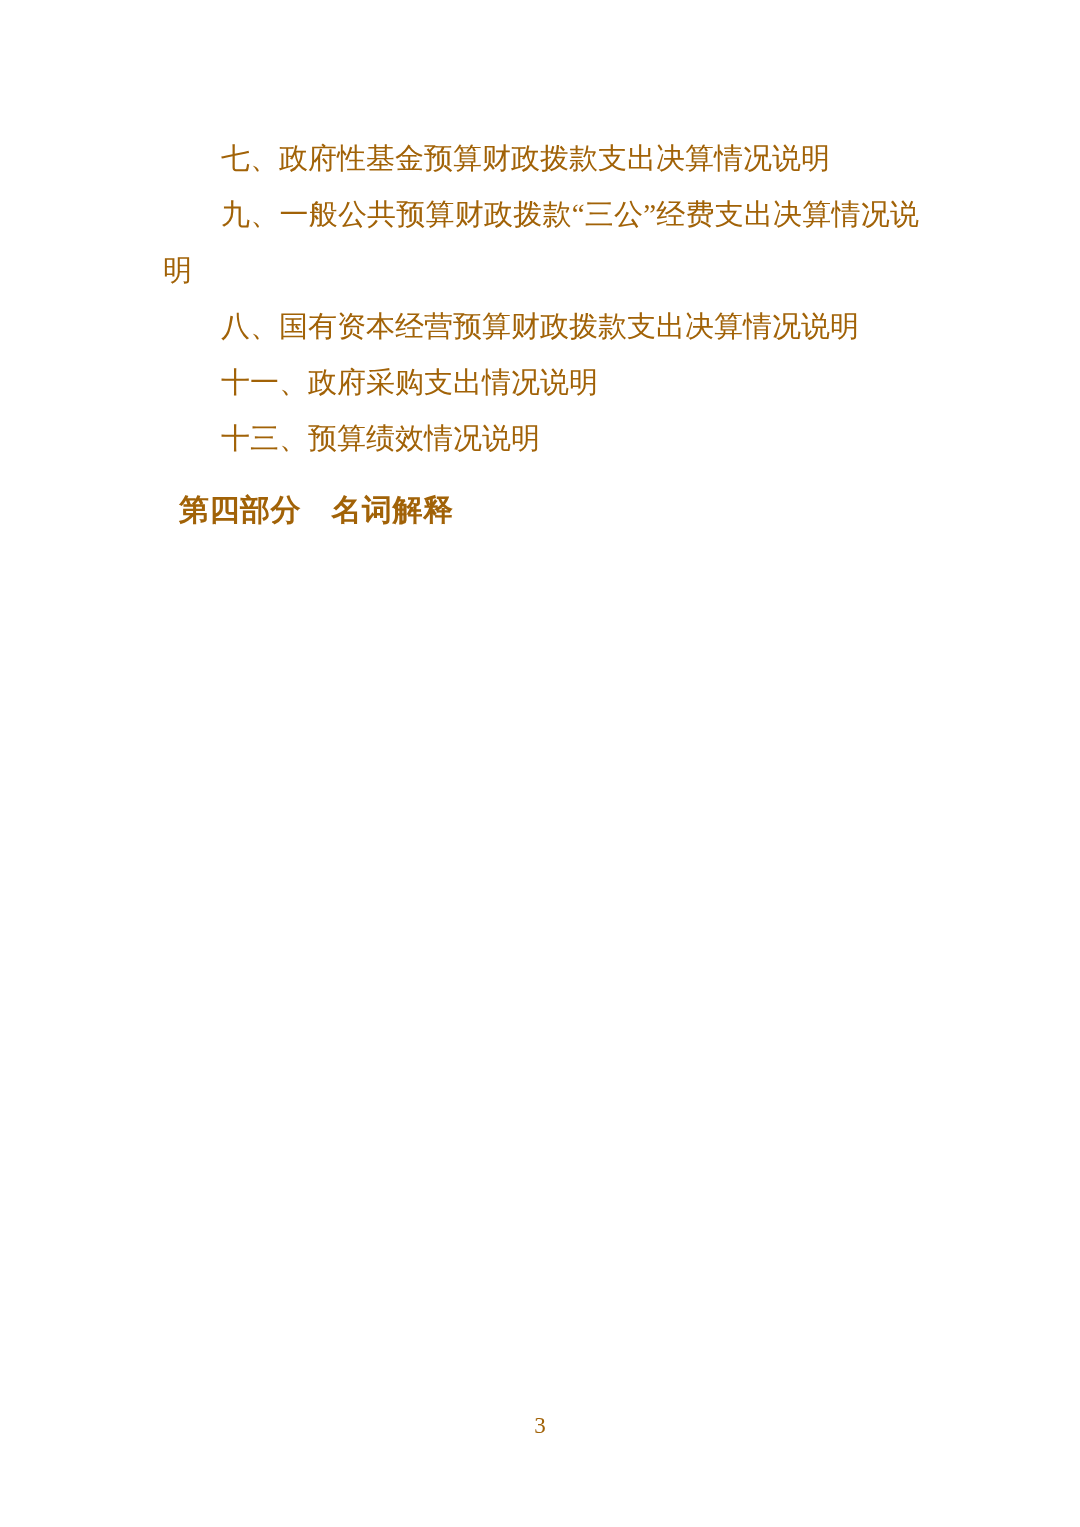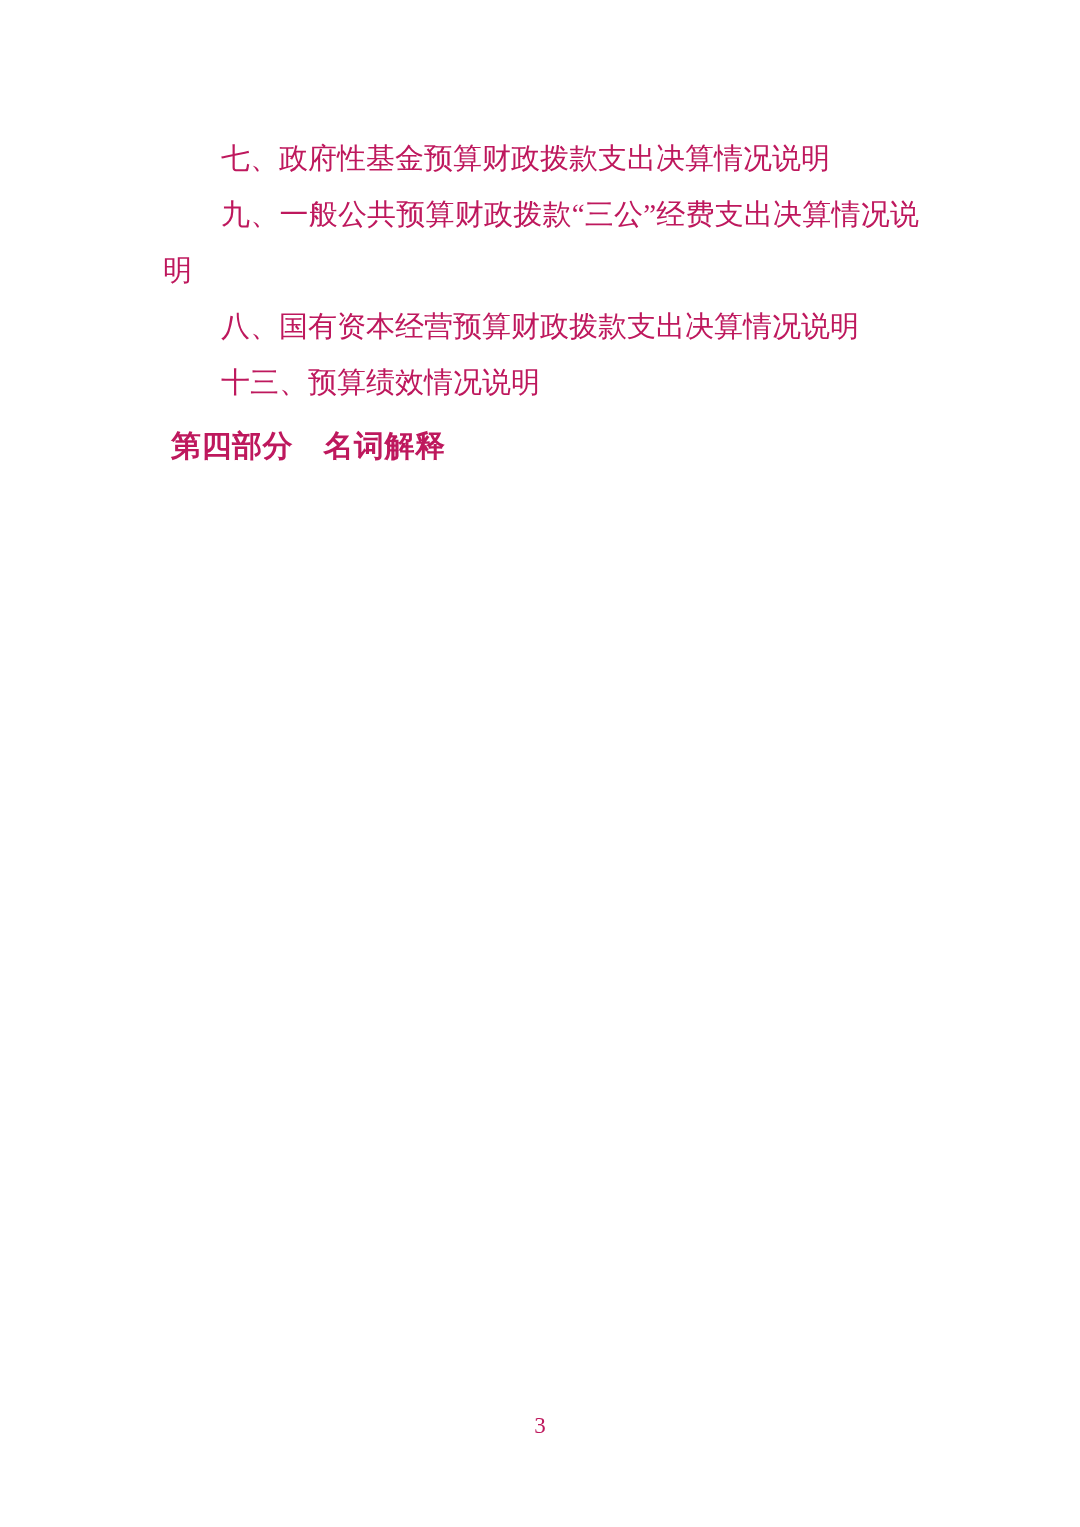--- a/index.html
+++ b/index.html
@@ -5,39 +5,39 @@
   html, body {
     margin: 0;
     padding: 0;
     background: #ffffff;
   }
   .page {
     position: relative;
     width: 1080px;
     height: 1527px;
     background: #ffffff;
-    color: #be185d;
+    color: #a16207;
     overflow: hidden;
   }
   .content {
     position: absolute;
     left: 163px;
     top: 130px;
     width: 756px;
     font-family: "Liberation Serif", "DejaVu Serif", serif;
     font-size: 29px;
     line-height: 56px;
     text-align: justify;
   }
   .toc-line {
     margin: 0;
     text-indent: 58px;
   }
   .section-heading {
-    margin: 8px;
+    margin: 16px;
     font-family: "Liberation Sans", "DejaVu Sans", sans-serif;
     font-weight: 700;
     font-size: 30px;
     line-height: 56px;
     text-indent: 0;
     letter-spacing: 0.5px;
   }
   .page-number {
     position: absolute;
     left: 0;
@@ -50,17 +50,18 @@
   }
 </style>
 </head>
 <body>
 
 <div class="page">
   <div class="content">
     <p class="toc-line">七、政府性基金预算财政拨款支出决算情况说明</p>
     <p class="toc-line">九、一般公共预算财政拨款“三公”经费支出决算情况说明</p>
     <p class="toc-line">八、国有资本经营预算财政拨款支出决算情况说明</p>
+    <p class="toc-line">十一、政府采购支出情况说明</p>
     <p class="toc-line">十三、预算绩效情况说明</p>
     <h2 class="section-heading">第四部分　名词解释</h2>
   </div>
   <div class="page-number">3</div>
 </div>
 
 </body></html>

